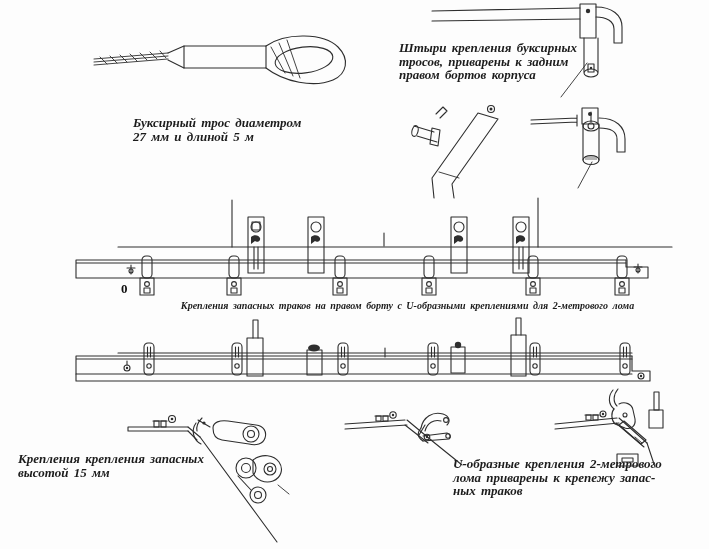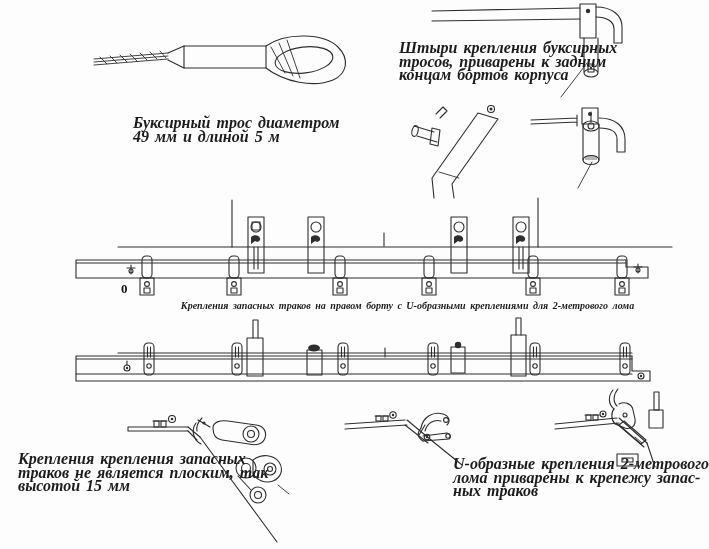--- a/index.html
+++ b/index.html
@@ -13,21 +13,21 @@
   .drawing { position:absolute; color:var(--ink); }
   .drawing path, .drawing line, .drawing rect, .drawing circle,
   .drawing ellipse, .drawing polyline {
     stroke:currentColor; stroke-width:1.1; fill:none;
     stroke-linecap:round; stroke-linejoin:round;
   }
   .drawing .fillink { fill:currentColor; stroke:none; }
   .drawing .thin { stroke-width:0.9; }
   .cap {
     position:absolute; font-style:italic; font-weight:bold;
-    font-size:16px; line-height:13.5px; word-spacing:2px;
+    font-size:13px; line-height:13.5px; word-spacing:2px;
     color:#1c1c1c; white-space:nowrap;
   }
   .cap div { white-space:nowrap; }
   .cap-center { text-align:center; white-space:nowrap; }
   .mark0 {
     position:absolute; font-weight:bold; font-size:13px;
     font-style:normal; color:#111;
   }
 </style>
 </head>
@@ -39,38 +39,38 @@
     <path class="thin" d="M6,32 L80,26 M6,35 L80,29 M6,29 L80,23"></path>
     <path class="thin" d="M12,27 l7,7 M22,26 l7,7 M32,25 l7,7 M42,24 l7,7 M52,23 l7,7 M62,22 l7,7 M72,21 l6,7"></path>
     <path d="M80,23 L96,16 M80,30 L96,38"></path>
     <path d="M96,16 H178 M96,38 H178 M96,16 V38 M178,16 V38"></path>
     <path d="M178,16 C198,2 236,3 250,17 C262,29 259,44 245,50 C226,58 196,52 178,38"></path>
     <ellipse cx="216" cy="30" rx="29" ry="13" transform="rotate(-7 216 30)"></ellipse>
     <path class="thin" d="M183,17 L197,43 M191,13 L205,46 M199,10 L212,48"></path>
   </svg>
   <div class="cap" style="left:133px;top:116px">
     <div>Буксирный трос диаметром</div>
-    <div>49 мм и длиной 5 м</div>
+    <div>27 мм и длиной 5 м</div>
   </div>
 
   <svg class="drawing" style="left:428px;top:2px" width="202" height="102" viewBox="0 0 202 102">
     <path d="M4,9 L152,6 M4,19 L152,17"></path>
     <rect x="152" y="2" width="16" height="34"></rect>
     <circle class="fillink" cx="160" cy="9" r="2.2"></circle>
     <path d="M168,5 C184,5 194,13 194,25 L194,41 L186,41 L186,27 C186,19 178,15 168,15"></path>
     <path d="M156,36 V70 M170,36 V70"></path>
     <ellipse cx="163" cy="71" rx="7" ry="4"></ellipse>
     <rect x="160" y="62" width="6" height="8"></rect>
     <circle class="fillink" cx="163" cy="66" r="1.2"></circle>
     <path class="thin" d="M133,95 L159,61"></path>
   </svg>
   <div class="cap" style="left:399px;top:41px">
     <div>Штыри крепления буксирных</div>
     <div>тросов, приварены к задним</div>
-    <div>концам бортов корпуса</div>
+    <div>правом бортов корпуса</div>
   </div>
 
   <svg class="drawing" style="left:406px;top:102px" width="224" height="100" viewBox="0 0 224 100">
     <path d="M72,11 L92,17 M72,11 L26,76 M92,17 L46,82 M26,76 L28,96 M46,82 L48,96"></path>
     <path class="thin" d="M33,70 L53,76"></path>
     <circle cx="85" cy="7" r="3.5"></circle>
     <circle class="fillink" cx="85" cy="7" r="1.5"></circle>
     <path d="M30,12 L37,5 M34,16 L41,9 M37,5 L41,9"></path>
     <path d="M26,26 L34,28 L32,44 L24,42 Z"></path>
     <path d="M28,30 L8,24 M31,40 L11,34"></path>
@@ -182,21 +182,20 @@
     <path d="M135,62 C144,55 156,57 161,64 C166,71 163,80 155,83 C147,86 138,82 135,75 Z"></path>
     <circle cx="152" cy="71" r="6"></circle>
       <circle cx="152" cy="71" r="2.5"></circle>
     <path d="M120,78 L133,92"></path>
     <circle cx="140" cy="97" r="8"></circle>
       <circle cx="140" cy="97" r="3.5"></circle>
     <path class="thin" d="M160,87 L171,96"></path>
   </svg>
   <div class="cap" style="left:18px;top:452px">
     <div>Крепления крепления запасных</div>
-    <div>траков не является плоским, так</div>
     <div>высотой 15 мм</div>
   </div>
 
   <svg class="drawing" style="left:343px;top:403px" width="122" height="70" viewBox="0 0 122 70">
     <path d="M2,21 L62,17 M2,26 L64,22"></path>
     <rect x="33" y="13" width="5" height="5"></rect>
       <rect x="40" y="13" width="5" height="5"></rect>
     <path d="M32,13 h14"></path>
     <circle cx="50" cy="12" r="3.2"></circle>
       <circle class="fillink" cx="50" cy="12" r="1.2"></circle>

